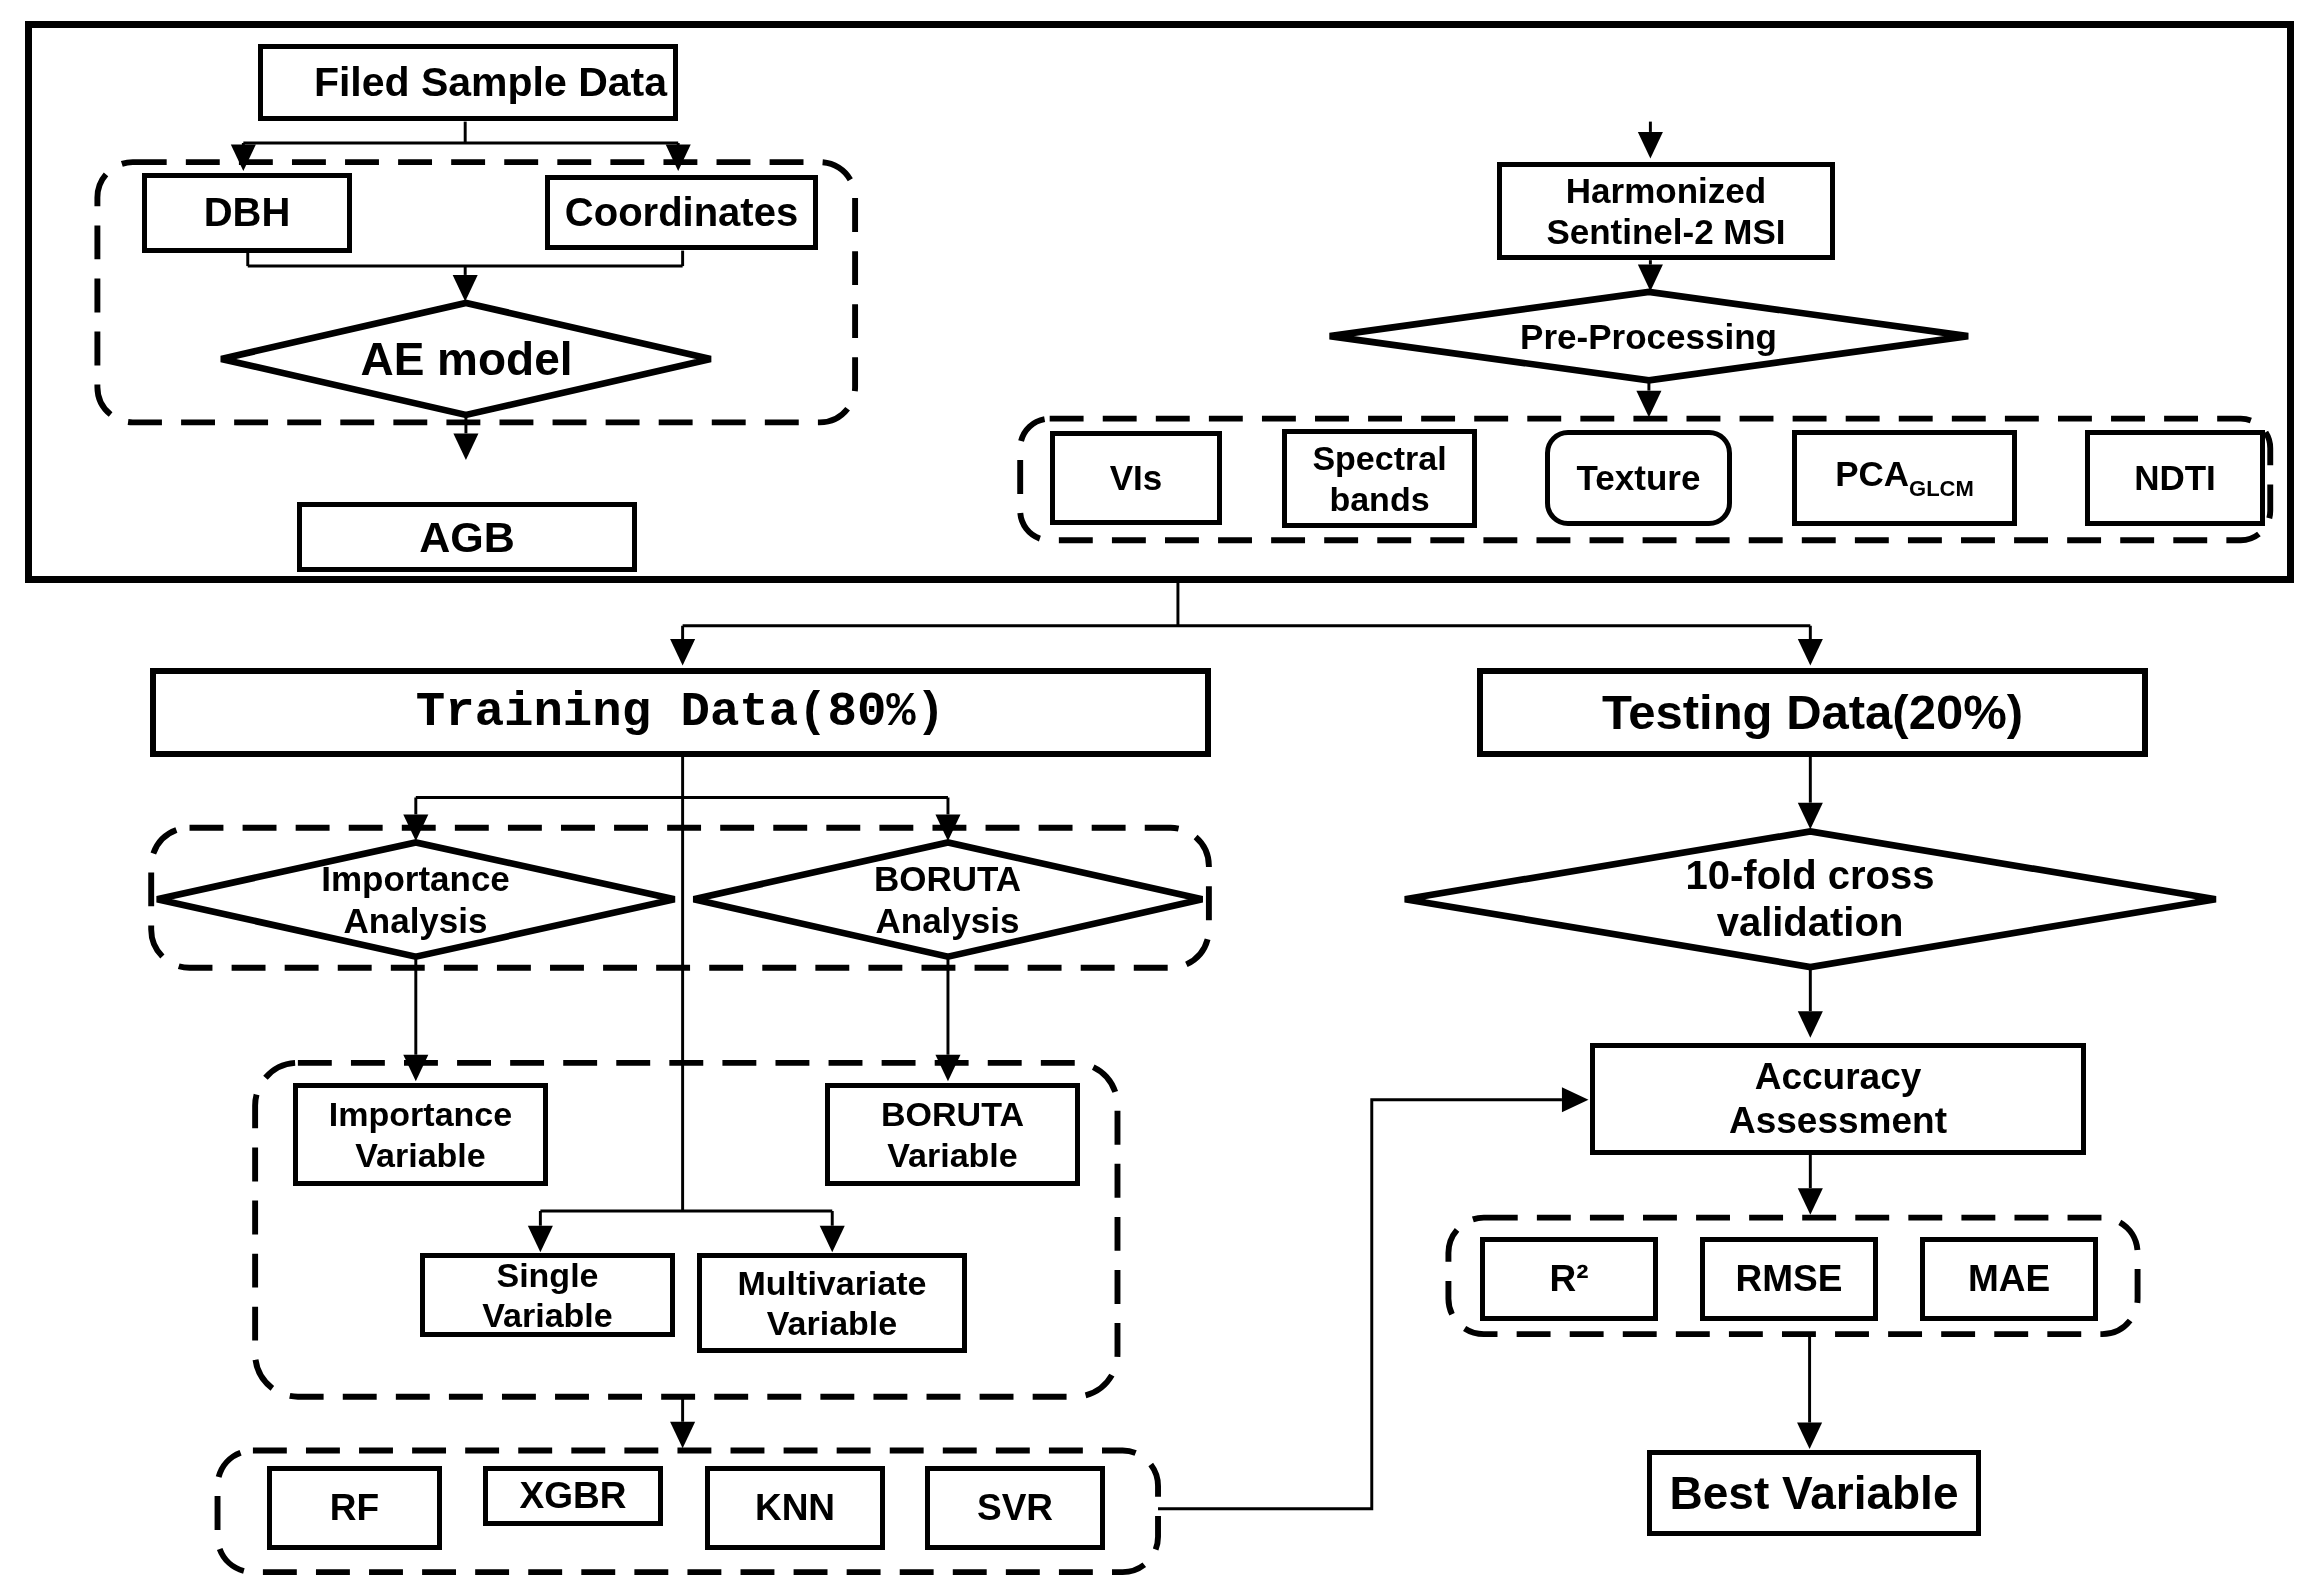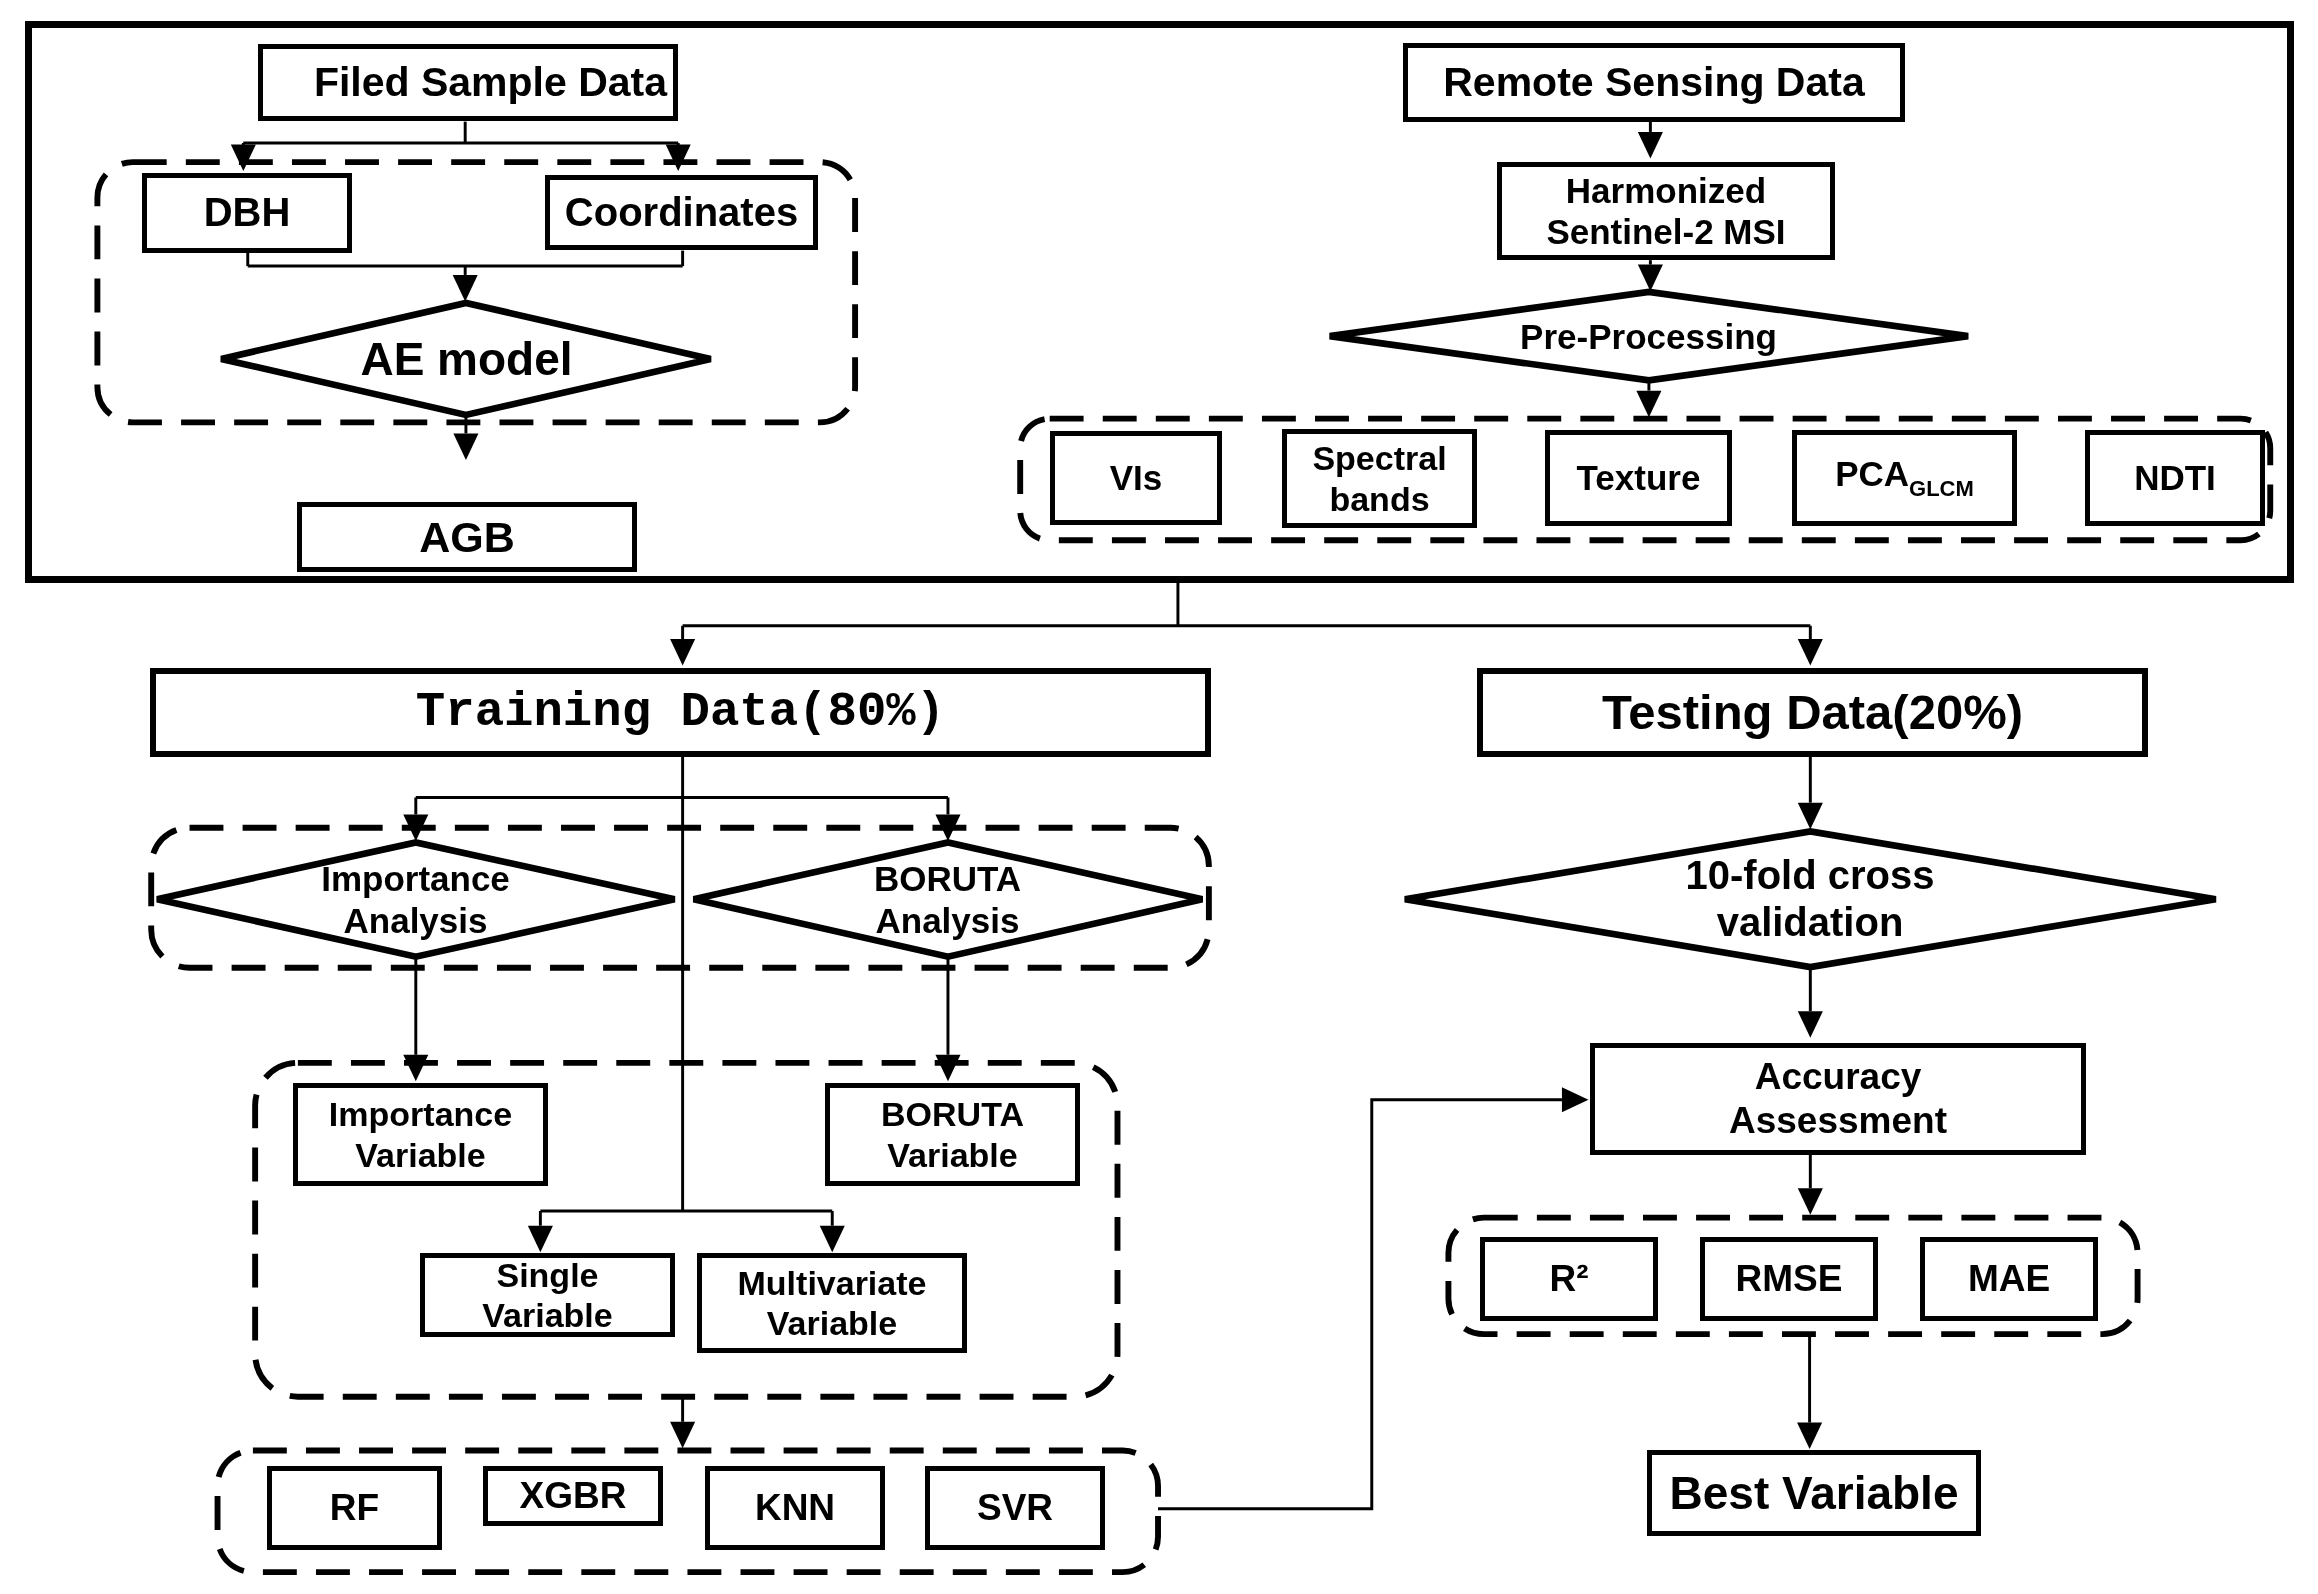--- a/index.html
+++ b/index.html
@@ -109,38 +109,35 @@
   <div class="node fs54" style="left:545px;top:175px;width:273px;height:75px;">
     <span class="label">Coordinates</span>
   </div>
   <div class="dlabel fs52" style="left:282px;top:322px;width:369px;height:74px;">
     <span class="label">AE model</span>
   </div>
   <div class="node fs58" style="left:297px;top:462px;width:340px;height:70px;margin-top:40px;">
     <span class="label">AGB</span>
   </div>
 
-  <div class="node fs56" style="left:1403px;top:43px;width:502px;height:79px;">
-    <span class="label">Remote Sensing Data</span>
-  </div>
   <div class="node fs48" style="left:1485px;top:162px;width:338px;height:98px;margin-left:12px;">
     <span class="label">Harmonized
 Sentinel-2 MSI</span>
   </div>
   <div class="dlabel fs48" style="left:1464px;top:307px;width:369px;height:59px;">
     <span class="label">Pre-Processing</span>
   </div>
   <div class="node fs48" style="left:1050px;top:431px;width:172px;height:94px;">
     <span class="label">VIs</span>
   </div>
   <div class="node fs46" style="left:1282px;top:429px;width:195px;height:99px;">
     <span class="label">Spectral
 bands</span>
   </div>
-  <div class="node fs48" style="left:1545px;top:430px;width:187px;height:96px;">
+  <div class="node fs48" style="left:1545px;top:430px;width:187px;height:96px;border-radius:23px;">
     <span class="label">Texture</span>
   </div>
   <div class="node fs48" style="left:1792px;top:430px;width:225px;height:96px;">
     <span class="label"><span>PCA</span><sub class="pc">GLCM</sub></span>
   </div>
   <div class="node fs48" style="left:2085px;top:430px;width:180px;height:96px;">
     <span class="label">NDTI</span>
   </div>
 
   <div class="node thick fs66" style="left:150px;top:668px;width:1061px;height:89px;font-family:Liberation Mono, monospace;">

